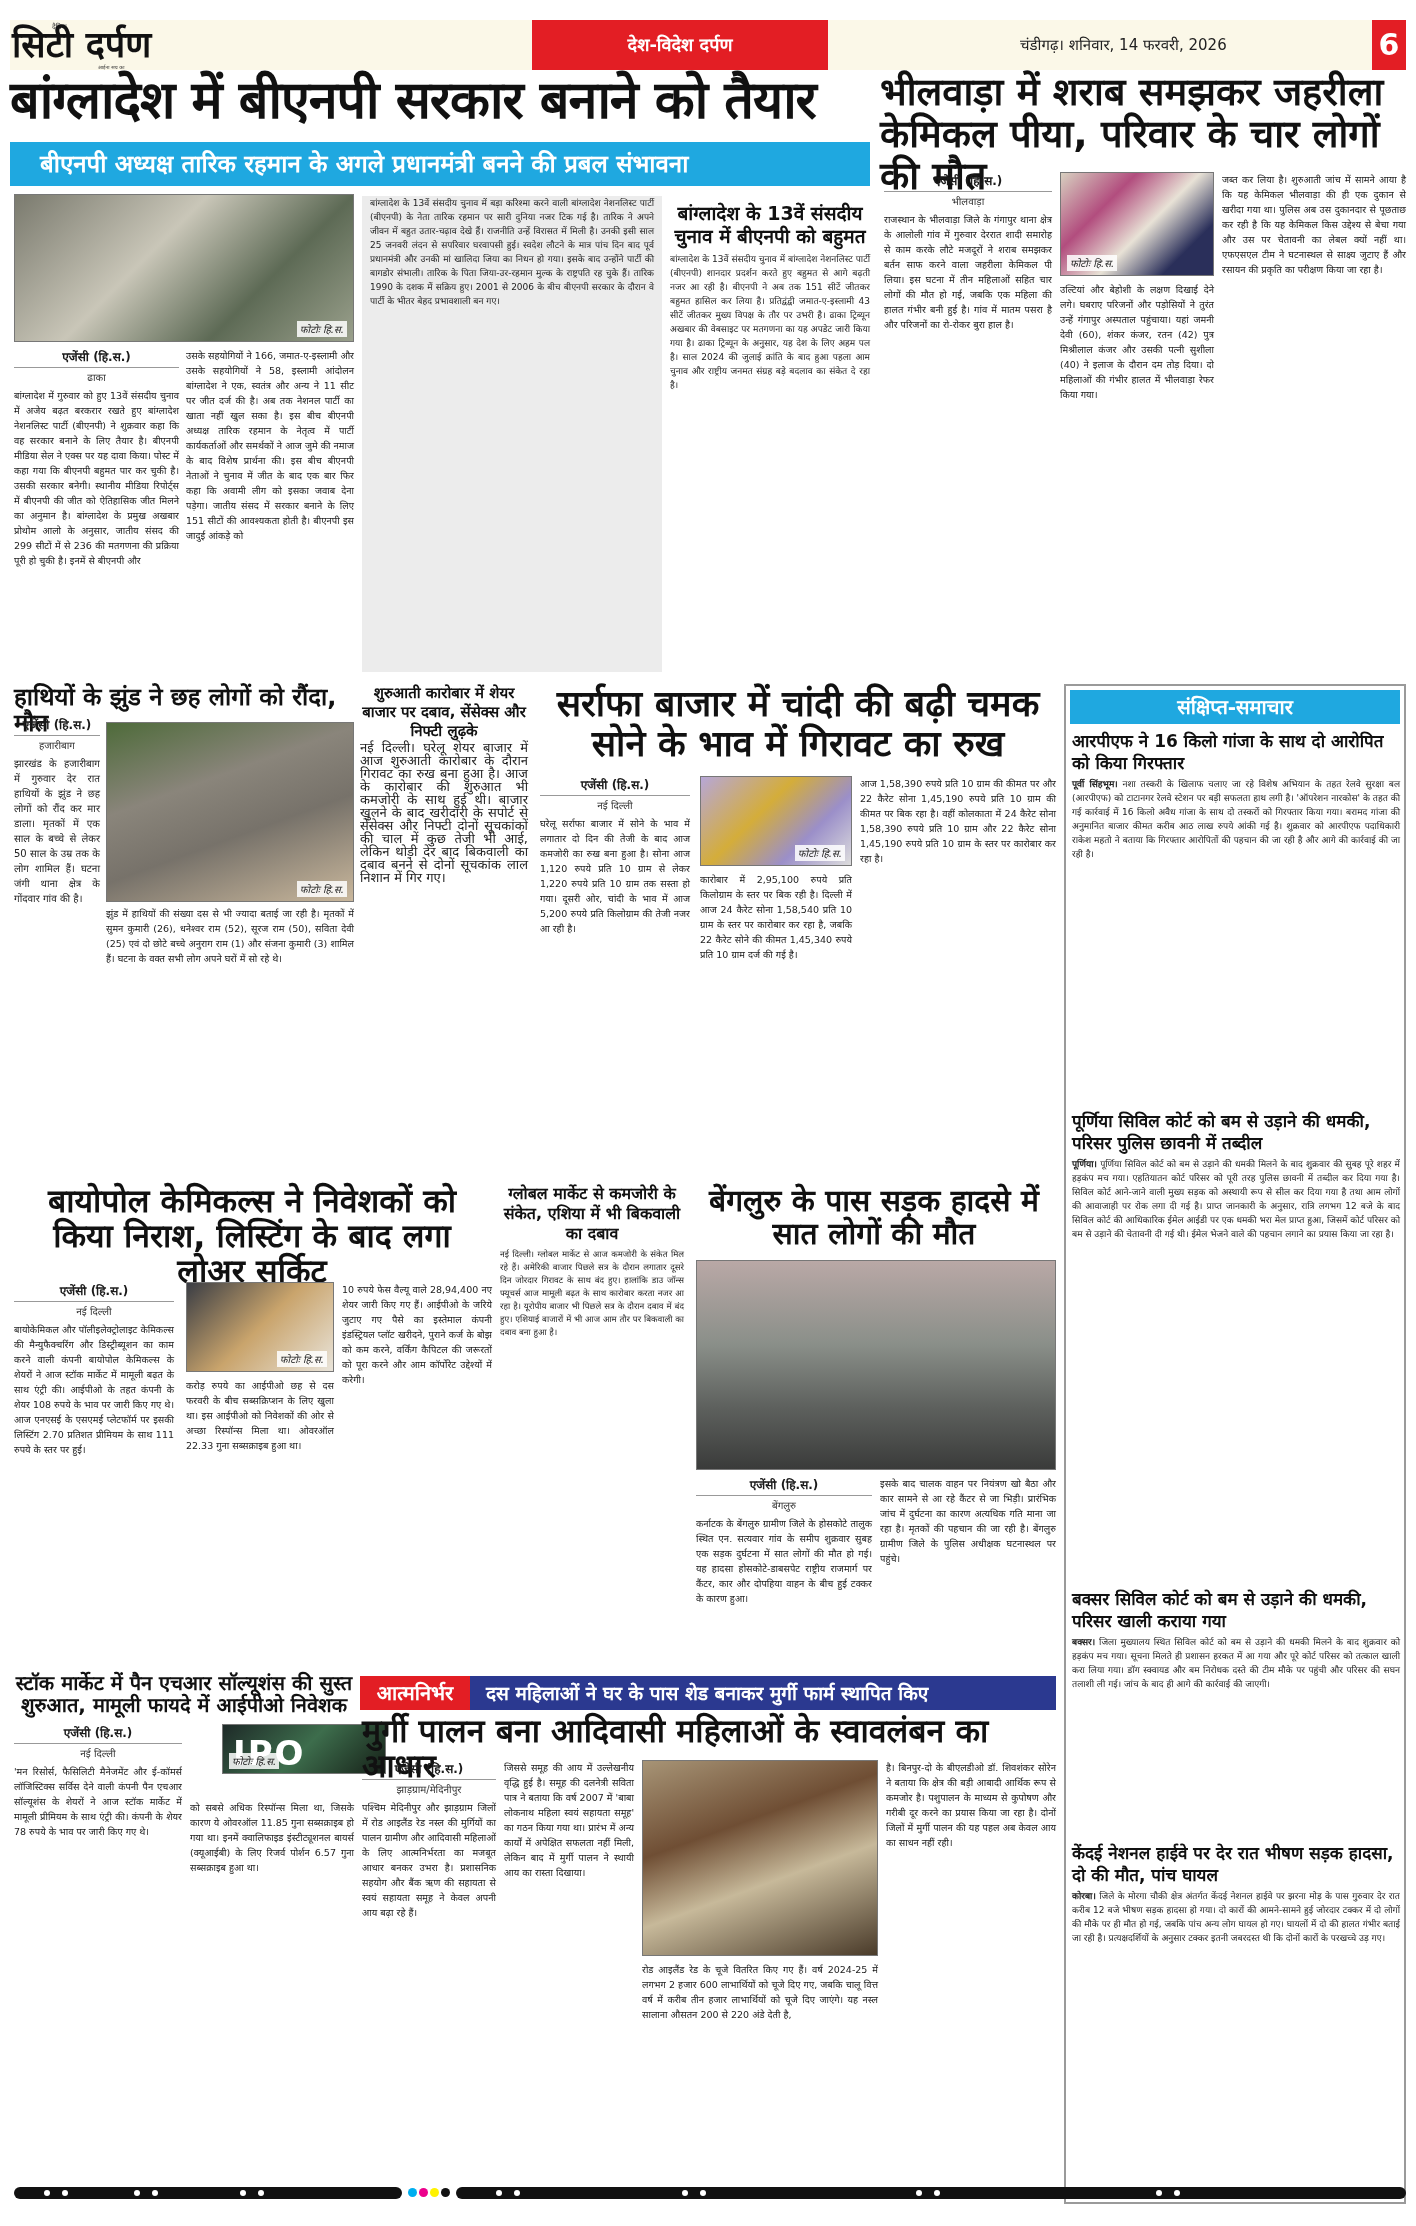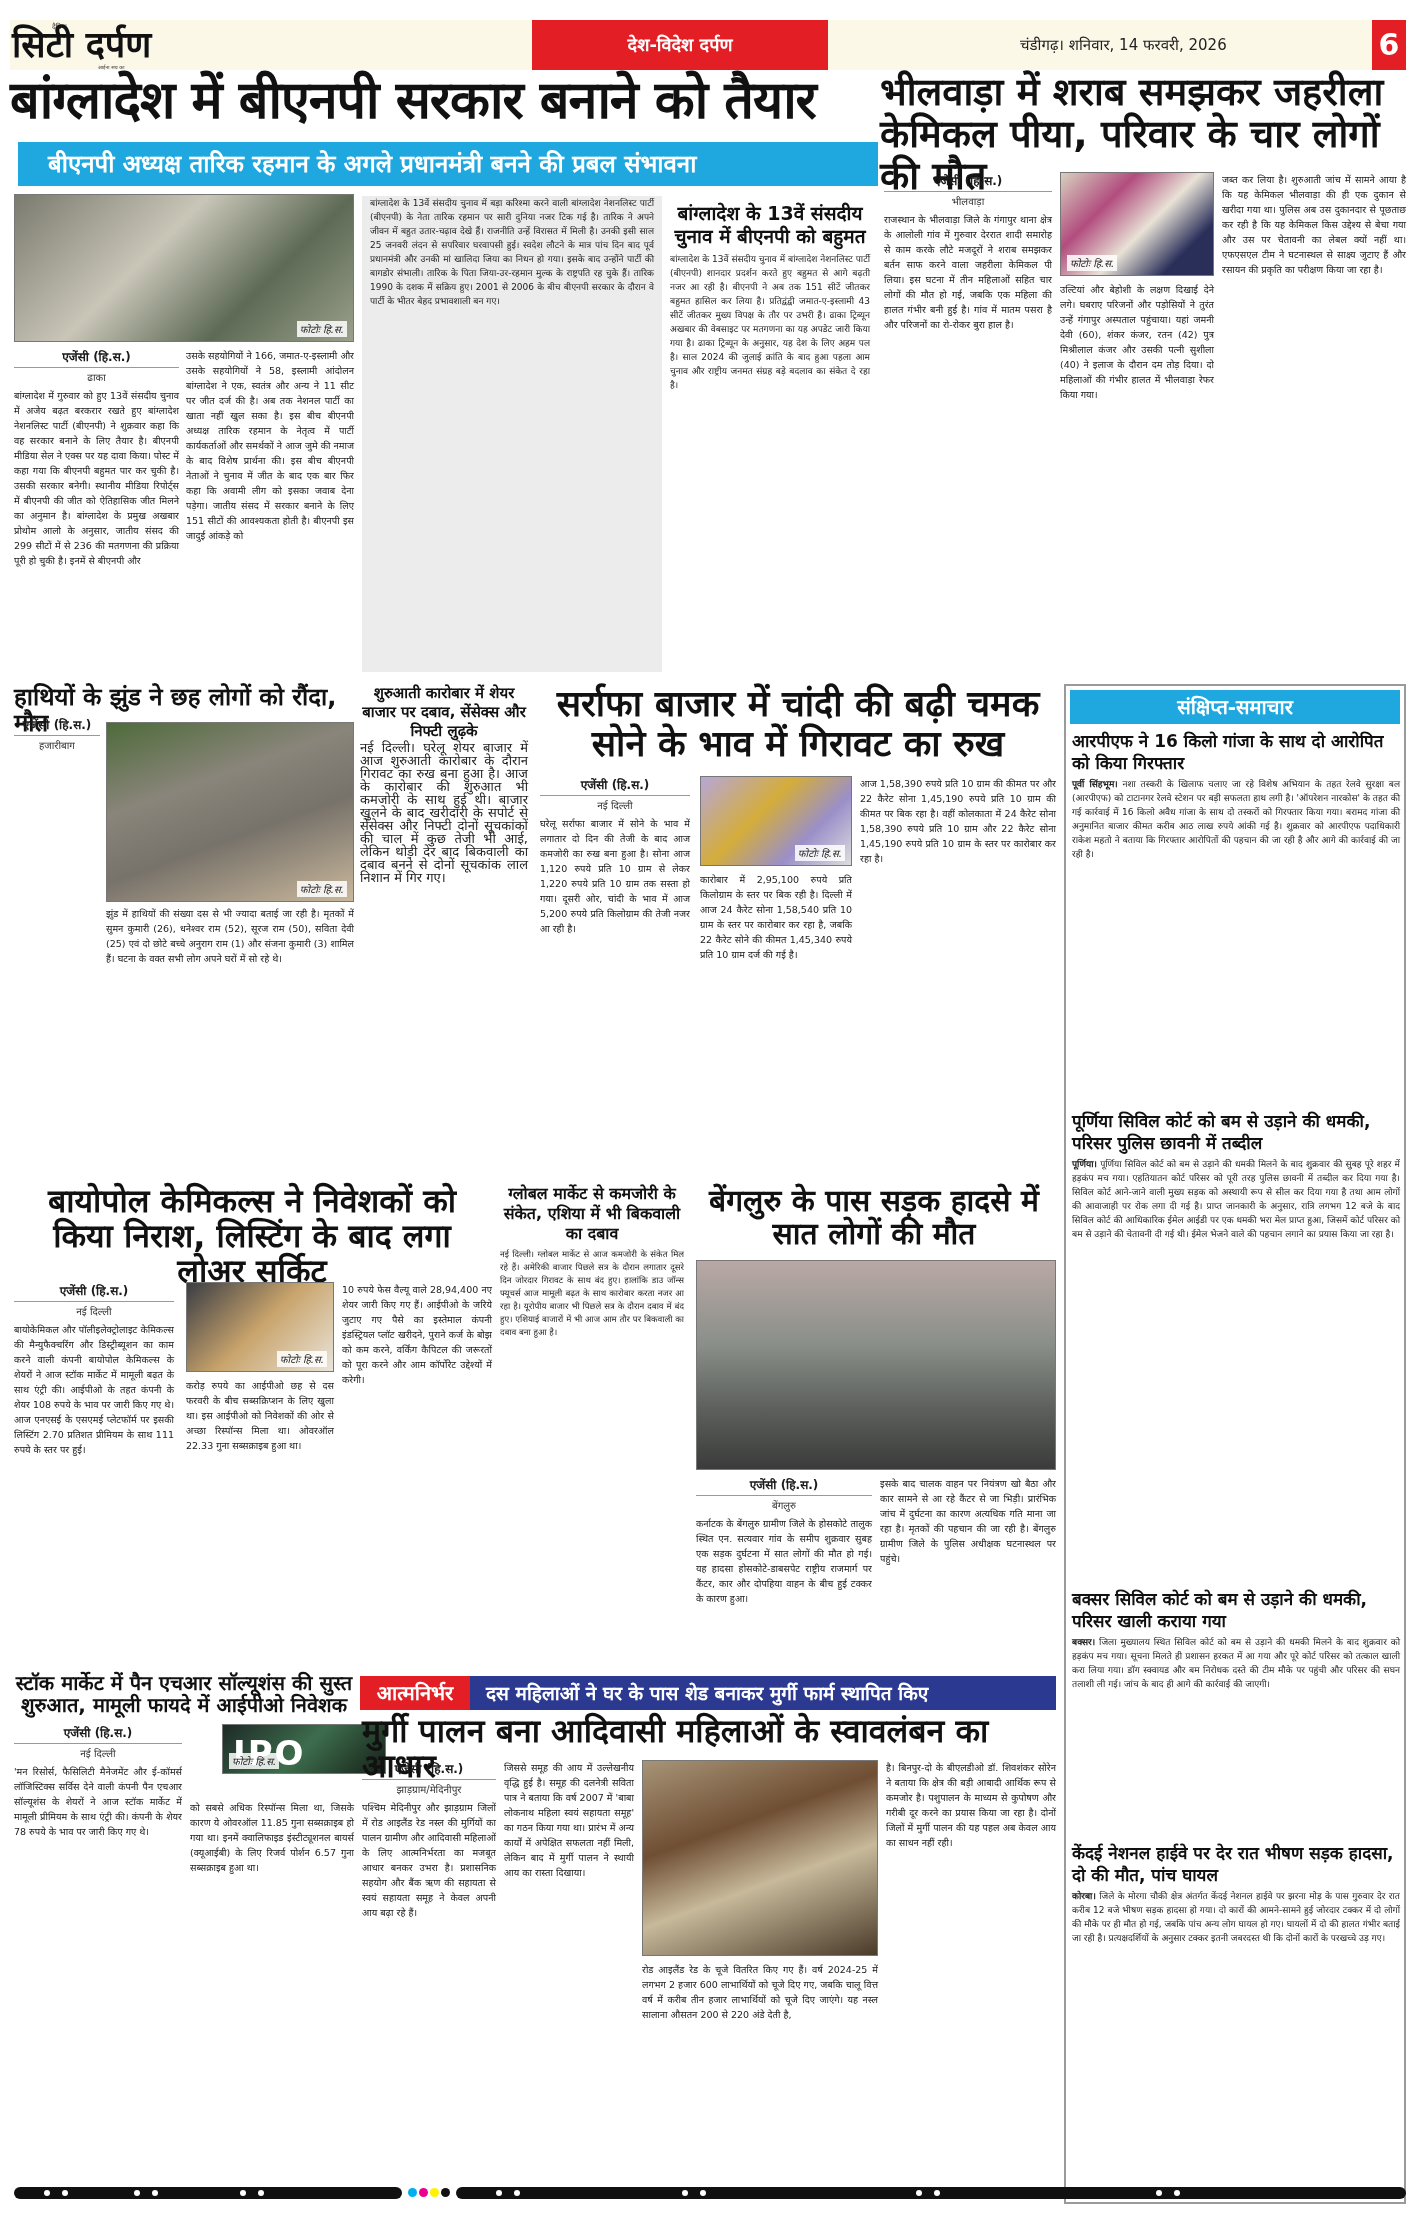--- a/index.html
+++ b/index.html
@@ -7,21 +7,21 @@
   .abs { position: absolute; }
   .masthead { left: 10px; top: 20px; width: 1395px; height: 50px; background: #fbf8e8; }
   .logo { left: 12px; top: 22px; font-family: "DejaVu Serif", serif; font-weight: bold; font-size: 36px; color: #111; line-height: 44px; }
   .logo-small { left: 52px; top: 22px; font-size: 7px; color: #333; }
   .logo-tag { left: 98px; top: 64px; font-size: 5px; color: #333; }
   .section-tag { left: 532px; top: 20px; width: 176px; height: 50px; background: #e31e24; color: #fff; font-weight: bold; font-size: 18px; text-align: center; line-height: 50px; }
   .dateline { left: 1020px; top: 34px; font-size: 15px; color: #222; }
   .page-no { left: 1372px; top: 20px; width: 34px; height: 50px; background: #e31e24; color: #fff; font-weight: bold; font-size: 30px; text-align: center; line-height: 50px; }
   .hl { font-weight: bold; color: #111; line-height: 1.1; }
   .lead-head { left: 10px; top: 72px; width: 860px; font-size: 52px; letter-spacing: -1px; }
-  .sub-strip { left: 18px; top: 142px; width: 860px; height: 44px; background: #1fa8e0; color: #fff; font-weight: bold; font-size: 24px; line-height: 44px; padding-left: 30px; }
+  .sub-strip { left: 10px; top: 142px; width: 860px; height: 44px; background: #1fa8e0; color: #fff; font-weight: bold; font-size: 24px; line-height: 44px; padding-left: 30px; }
   .right-head { left: 880px; top: 72px; width: 526px; font-size: 38px; }
   .photo { background: linear-gradient(135deg,#7a7a6e,#c9c6b8 40%,#5d6a55 70%,#9aa08c); border: 1px solid #777; }
   .photo .credit { position: absolute; right: 6px; bottom: 4px; background: rgba(255,255,255,0.85); font-size: 10px; padding: 1px 3px; color: #222; font-style: italic; }
   .byline { font-size: 12px; font-weight: bold; text-align: center; border-bottom: 1px solid #999; padding-bottom: 2px; }
   .place { font-size: 10px; text-align: center; margin-top: 2px; color: #333; }
   .body { font-size: 9.5px; line-height: 15px; text-align: justify; color: #222; }
   .box-grey { background: #ececec; }
   .sub-h { font-weight: bold; font-size: 19px; line-height: 23px; text-align: center; color: #111; }
   .brief-box { left: 1064px; top: 684px; width: 342px; height: 1520px; border: 2px solid #9a9a9a; }
   .brief-title { left: 1070px; top: 690px; width: 330px; height: 34px; background: #1fa8e0; color: #fff; font-weight: bold; font-size: 20px; text-align: center; line-height: 34px; }
@@ -79,20 +79,21 @@
   <div class="body">उल्टियां और बेहोशी के लक्षण दिखाई देने लगे। घबराए परिजनों और पड़ोसियों ने तुरंत उन्हें गंगापुर अस्पताल पहुंचाया। यहां जमनी देवी (60), शंकर कंजर, रतन (42) पुत्र मिश्रीलाल कंजर और उसकी पत्नी सुशीला (40) ने इलाज के दौरान दम तोड़ दिया। दो महिलाओं की गंभीर हालत में भीलवाड़ा रेफर किया गया।</div>
 </div>
 <div class="abs" style="left:1222px;top:172px;width:184px;">
   <div class="body">जब्त कर लिया है। शुरुआती जांच में सामने आया है कि यह केमिकल भीलवाड़ा की ही एक दुकान से खरीदा गया था। पुलिस अब उस दुकानदार से पूछताछ कर रही है कि यह केमिकल किस उद्देश्य से बेचा गया और उस पर चेतावनी का लेबल क्यों नहीं था। एफएसएल टीम ने घटनास्थल से साक्ष्य जुटाए हैं और रसायन की प्रकृति का परीक्षण किया जा रहा है।</div>
 </div>
 
 <div class="abs hl" style="left:14px;top:684px;width:340px;font-size:24px;">हाथियों के झुंड ने छह लोगों को रौंदा, मौत</div>
 <div class="abs" style="left:14px;top:716px;width:86px;">
   <div class="byline">एजेंसी (हि.स.)</div>
   <div class="place">हजारीबाग</div>
+  <div class="body" style="margin-top:4px;font-size:10px;">झारखंड के हजारीबाग में गुरुवार देर रात हाथियों के झुंड ने छह लोगों को रौंद कर मार डाला। मृतकों में एक साल के बच्चे से लेकर 50 साल के उम्र तक के लोग शामिल हैं। घटना जंगी थाना क्षेत्र के गोंदवार गांव की है।</div>
 </div>
 <div class="abs photo" style="left:106px;top:722px;width:248px;height:180px;background:linear-gradient(160deg,#4e6b3a,#8a857b 35%,#77726a 60%,#c9b79c);">
   <span class="credit">फोटोः हि.स.</span>
 </div>
 <div class="abs" style="left:106px;top:906px;width:248px;">
   <div class="body">झुंड में हाथियों की संख्या दस से भी ज्यादा बताई जा रही है। मृतकों में सुमन कुमारी (26), धनेश्वर राम (52), सूरज राम (50), सविता देवी (25) एवं दो छोटे बच्चे अनुराग राम (1) और संजना कुमारी (3) शामिल हैं। घटना के वक्त सभी लोग अपने घरों में सो रहे थे।</div>
 </div>
 
 <div class="abs" style="left:360px;top:684px;width:168px;">
   <div class="sub-h" style="font-size:15px;line-height:19px;">शुरुआती कारोबार में शेयर बाजार पर दबाव, सेंसेक्स और निफ्टी लुढ़के</div>

